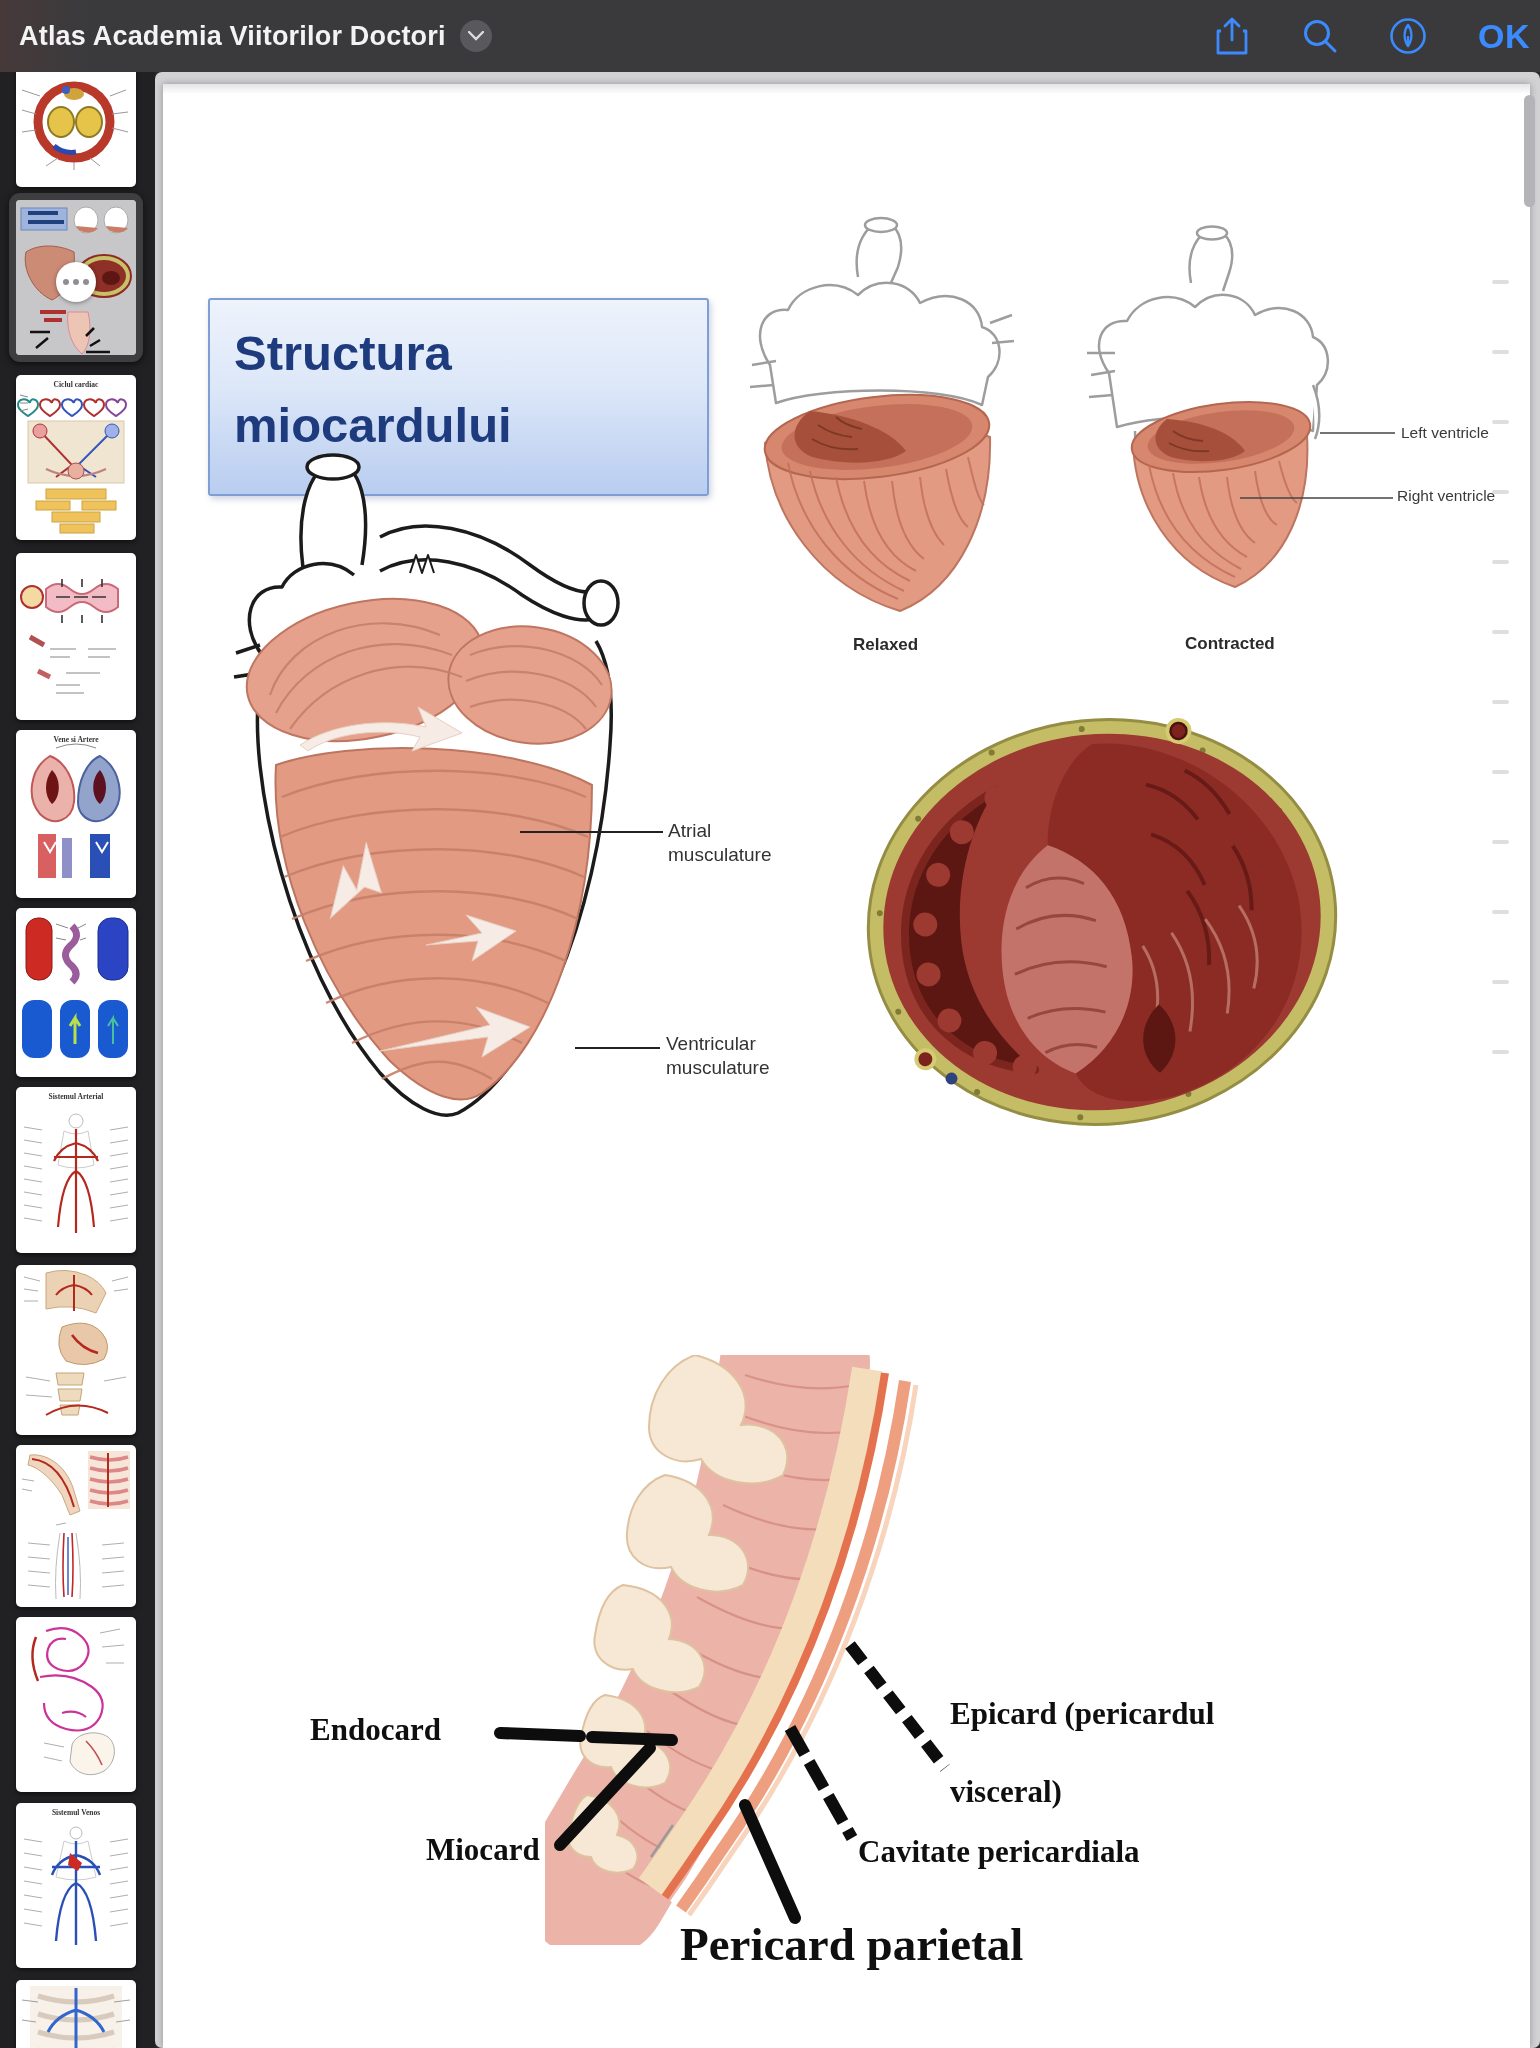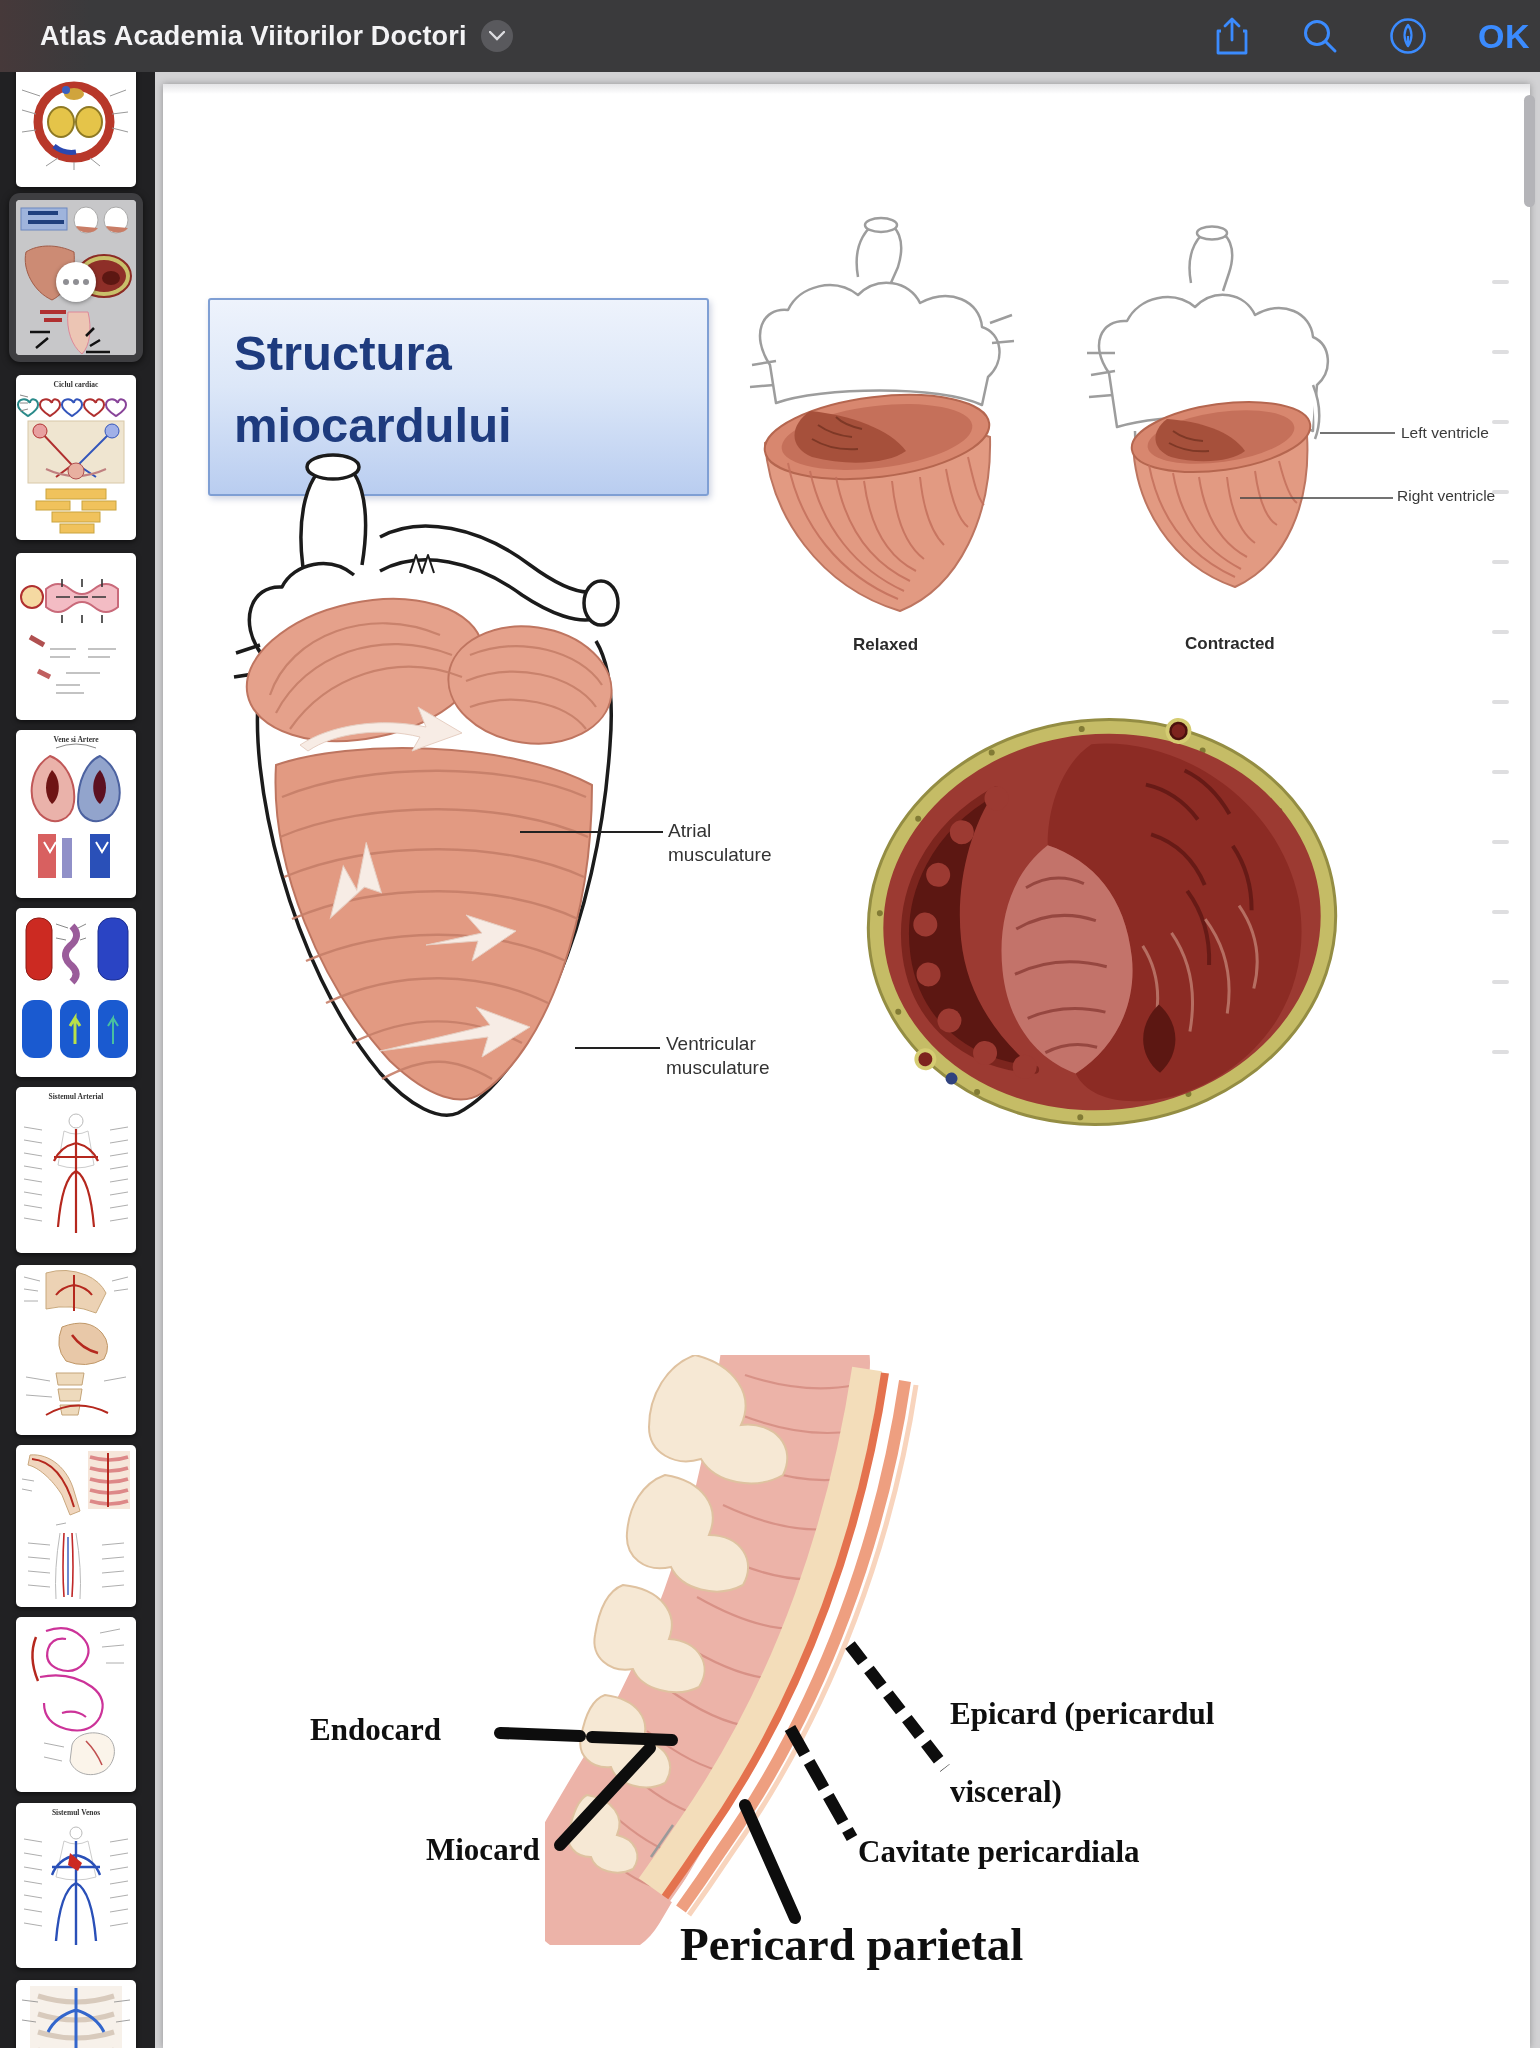--- a/index.html
+++ b/index.html
@@ -3,42 +3,42 @@
 <meta charset="utf-8">
 <style>
   html,body{margin:0;padding:0;background:#2a2a2c;}
   body{width:1540px;height:2048px;position:relative;overflow:hidden;
        font-family:"Liberation Sans",sans-serif;-webkit-font-smoothing:antialiased;}
   .abs{position:absolute;}
   
   #toolbar{left:0;top:0;width:1540px;height:72px;
     background:linear-gradient(90deg,#46393a 0px,#3a3a3c 90px,#3a3a3c 100%);
     z-index:50;display:flex;align-items:center;}
-  #doc-title{color:#f3f3f5;font-size:27px;font-weight:700;margin-left:40px;letter-spacing:.2px;}
+  #doc-title{color:#f3f3f5;font-size:27px;font-weight:700;margin-left:19px;letter-spacing:.2px;}
   #title-chevron{width:32px;height:32px;border-radius:50%;background:#59595d;margin-left:14px;
     display:flex;align-items:center;justify-content:center;cursor:pointer;}
   .tb-icons{position:absolute;right:14px;top:0;height:72px;display:flex;align-items:center;gap:44px;}
   .tb-btn{width:44px;height:44px;display:flex;align-items:center;justify-content:center;cursor:pointer;}
   .ok-btn{color:#3b8bfe;font-size:34px;font-weight:700;letter-spacing:.5px;margin-left:8px;}
   
   #sidebar{left:0;top:72px;width:155px;height:1976px;background:#212123;overflow:hidden;z-index:10;}
   .thumb-card{position:absolute;left:16px;width:120px;background:#fff;border-radius:5px;
     box-shadow:0 2px 5px rgba(0,0,0,.55);overflow:hidden;cursor:pointer;}
   .thumb-sel-wrap{position:absolute;left:9px;width:134px;background:#3e3e41;border-radius:11px;
     box-shadow:0 2px 7px rgba(0,0,0,.6);cursor:pointer;}
   .thumb-sel-wrap .thumb-inner{position:absolute;left:7px;top:7px;width:120px;border-radius:4px;
     background:#c7c7c9;overflow:hidden;}
   .thumb-title{position:absolute;left:0;width:100%;text-align:center;
     font-family:"Liberation Serif",serif;font-weight:700;font-size:7.5px;color:#333;}
   .more-circle{position:absolute;width:40px;height:40px;border-radius:50%;background:#fff;
     box-shadow:0 1px 4px rgba(0,0,0,.4);display:flex;align-items:center;justify-content:center;
     gap:4px;cursor:pointer;z-index:5;}
   .more-circle i{width:6px;height:6px;border-radius:50%;background:#8e8e93;display:block;}
   
-  #main{left:155px;top:72px;width:1385px;height:1976px;background:#d2d2d4;}
+  #main{left:155px;top:72px;width:1385px;height:1976px;background:#d2d2d4;border-radius:7px;}
   #page{position:absolute;left:8px;top:12px;width:1367px;height:1964px;background:#fff;
     box-shadow:0 0 7px rgba(0,0,0,.3);}
   #page::before{content:"";position:absolute;left:0;top:0;width:100%;height:10px;
     background:linear-gradient(#e4e4e6,#ffffff);}
   #scrollbar-thumb{left:1369px;top:23px;width:11px;height:112px;border-radius:6px;background:#b4b4b8;}
   .edge-tick{position:absolute;width:17px;height:4px;background:#dedee0;border-radius:2px;}
   
   #slide-title-box{left:45px;top:214px;width:497px;height:194px;border:2px solid #7f9fd4;
     border-radius:3px;background:linear-gradient(#eef3fc 0%,#dce7f8 45%,#b9cdf0 100%);
     box-shadow:2px 3px 6px rgba(60,80,140,.25);}

